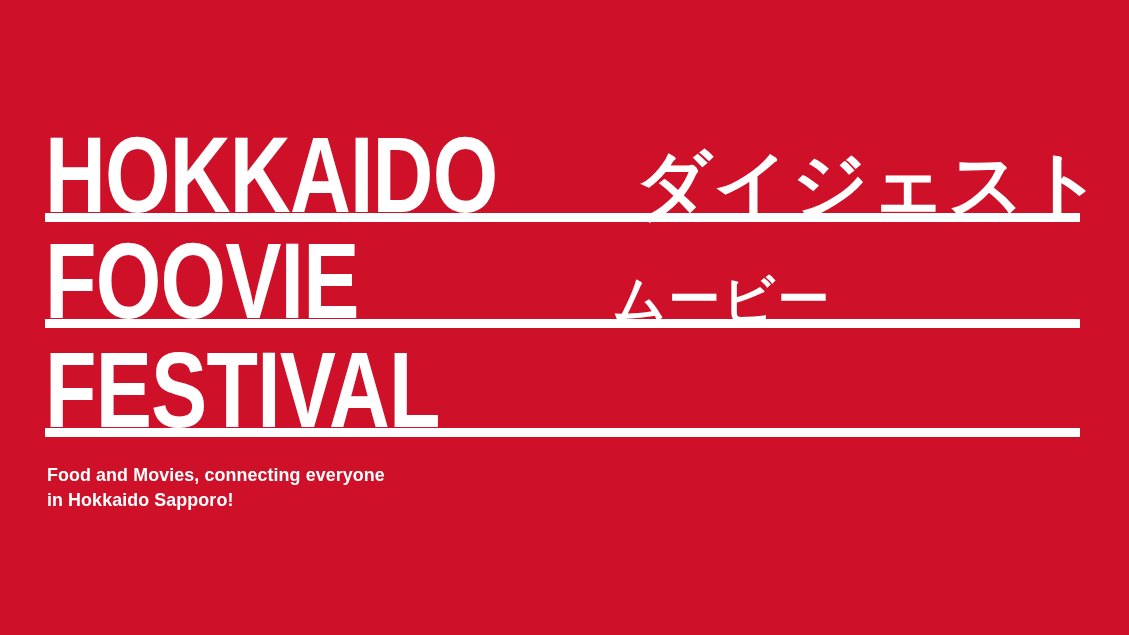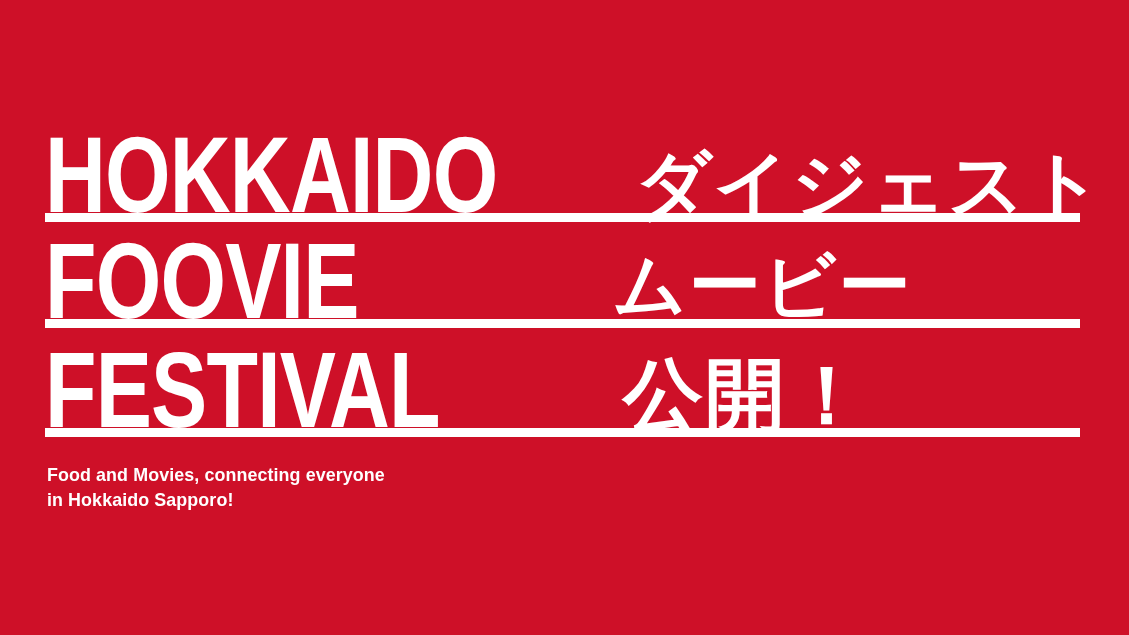--- a/index.html
+++ b/index.html
@@ -66,21 +66,21 @@
     color: #ffffff;
     font-family: "DejaVu Sans", "Liberation Sans", sans-serif;
     font-weight: 700;
     font-size: 76px;
     line-height: 0.92;
     white-space: nowrap;
     transform-origin: left bottom;
   }
 
   .jp.jp-1 { left: 590px; font-size: 74px; letter-spacing: 1px; transform: scaleX(1.02); }
-  .jp.jp-2 { left: 568px; font-size: 72px; letter-spacing: 2px; font-family: Liberation Mono, monospace; }
+  .jp.jp-2 { left: 568px; font-size: 52px; letter-spacing: 2px; }
   .jp.jp-3 { left: 578px; font-size: 80px; letter-spacing: 2px; }
 
   
   .rule {
     position: absolute;
     left: 0;
     width: 1035px;
     height: 9px;
     background: #ffffff;
   }
@@ -119,21 +119,20 @@
     </div>
 
     <div class="title-row row-2">
       <span class="latin">FOOVIE</span>
       <span class="jp jp-2">ムービー</span>
       <div class="rule"></div>
     </div>
 
     <div class="title-row row-3">
       <span class="latin">FESTIVAL</span>
-      <span class="jp jp-3">公開！</span>
       <div class="rule"></div>
     </div>
 
   </div>
 
   <div class="tagline">
     <span class="tl-line">Food and Movies, connecting everyone</span>
     <span class="tl-line">in Hokkaido Sapporo!</span>
   </div>
 

